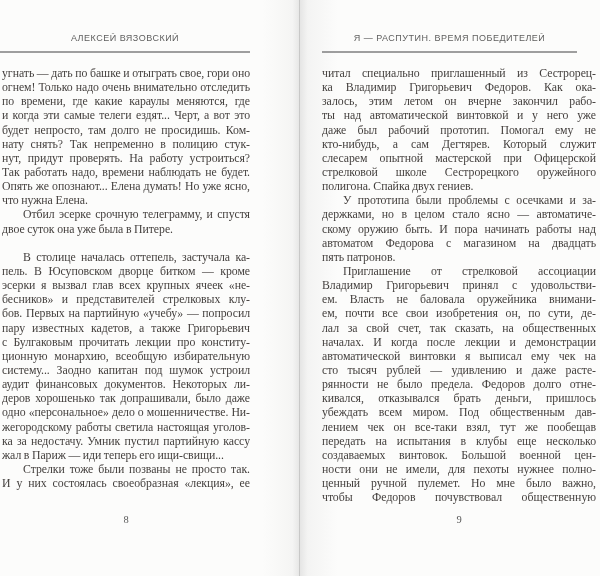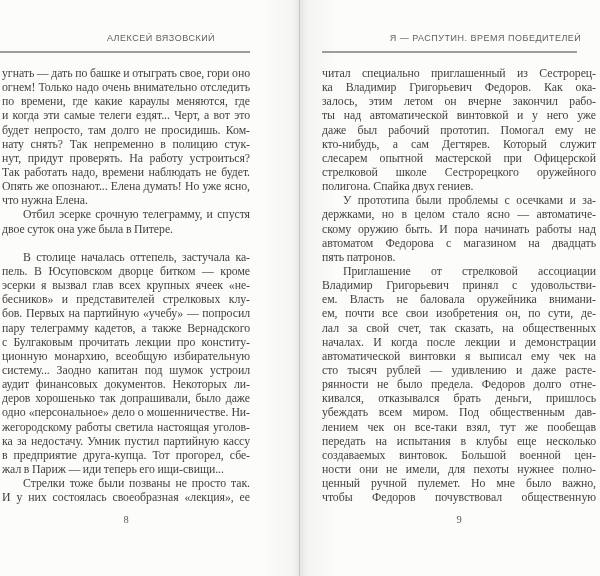--- a/index.html
+++ b/index.html
@@ -23,21 +23,20 @@
   .running-head {
     position: absolute;
     top: 33px;
     font-family: "Liberation Sans", sans-serif;
     font-size: 9px;
     letter-spacing: 0.5px;
     color: #5e5e5e;
     text-align: center;
     white-space: nowrap;
     overflow: hidden;
-    padding-left: 36px;
   }
   .page-left  .running-head { left: 0;    width: 250px; }
   .page-right .running-head { left: 22px; width: 255px; }
 
   .head-rule {
     position: absolute;
     top: 51px;
     height: 2px;
     background: #9e9e9e;
   }
@@ -120,30 +119,29 @@
         <div class="line">Опять же опознают... Елена думать! Но уже ясно,</div>
         <div class="line end">что нужна Елена.</div>
         <div class="line indent">Отбил эсерке срочную телеграмму, и спустя</div>
         <div class="line end">двое суток она уже была в Питере.</div>
         <div class="line blank">&nbsp;</div>
         <div class="line indent">В столице началась оттепель, застучала ка-</div>
         <div class="line">пель. В Юсуповском дворце битком — кроме</div>
         <div class="line">эсерки я вызвал глав всех крупных ячеек «не-</div>
         <div class="line">бесников» и представителей стрелковых клу-</div>
         <div class="line">бов. Первых на партийную «учебу» — попросил</div>
-        <div class="line">пару телеграмму кадетов, а также Вернадского</div>
+        <div class="line">пару известных кадетов, а также Григорьевич</div>
         <div class="line">с Булгаковым прочитать лекции про конститу-</div>
         <div class="line">ционную монархию, всеобщую избирательную</div>
         <div class="line">систему... Заодно капитан под шумок устроил</div>
         <div class="line">аудит финансовых документов. Некоторых ли-</div>
         <div class="line">деров хорошенько так допрашивали, было даже</div>
         <div class="line">одно «персональное» дело о мошенничестве. Ни-</div>
         <div class="line">жегородскому работы светила настоящая уголов-</div>
         <div class="line">ка за недостачу. Умник пустил партийную кассу</div>
-        <div class="line">в предприятие друга-купца. Тот прогорел, сбе-</div>
         <div class="line end">жал в Париж — иди теперь его ищи-свищи...</div>
         <div class="line indent">Стрелки тоже были позваны не просто так.</div>
         <div class="line">И у них состоялась своеобразная «лекция», ее</div>
       </div>
     <div class="page-number">8</div>
   </div>
 
   <div class="page page-right">
     <div class="running-head">Я — РАСПУТИН. ВРЕМЯ ПОБЕДИТЕЛЕЙ</div>
     <div class="head-rule"></div>

